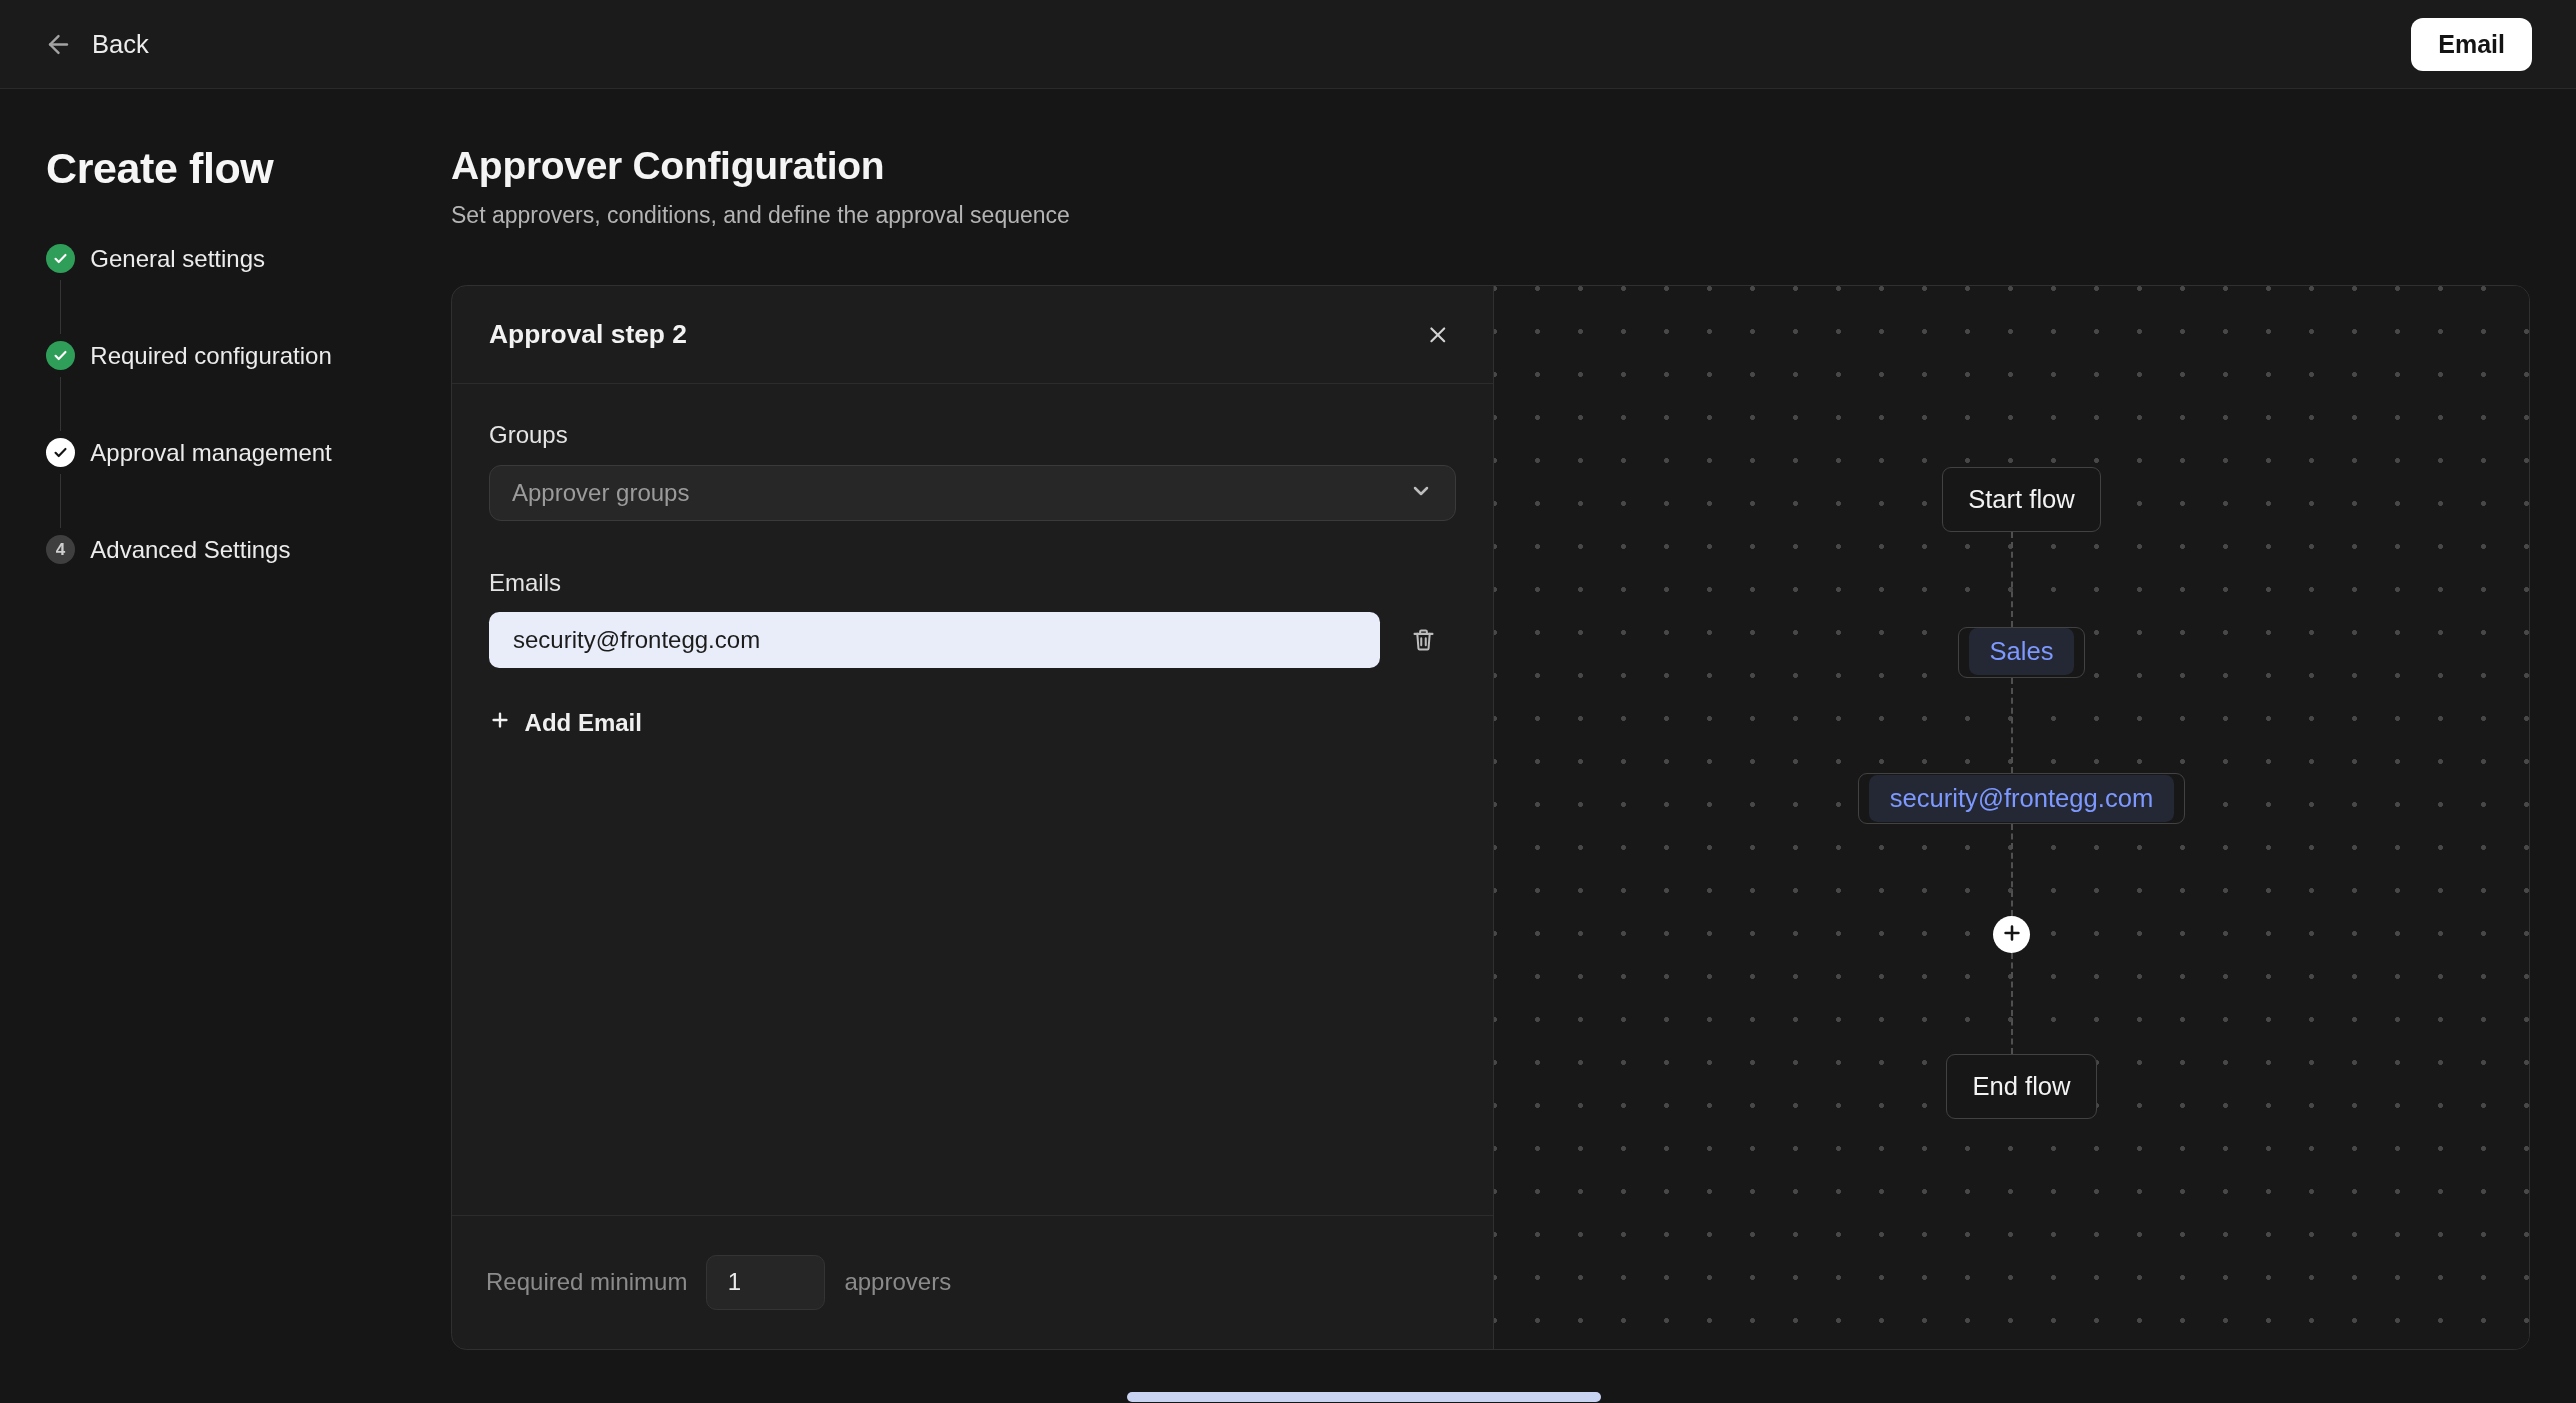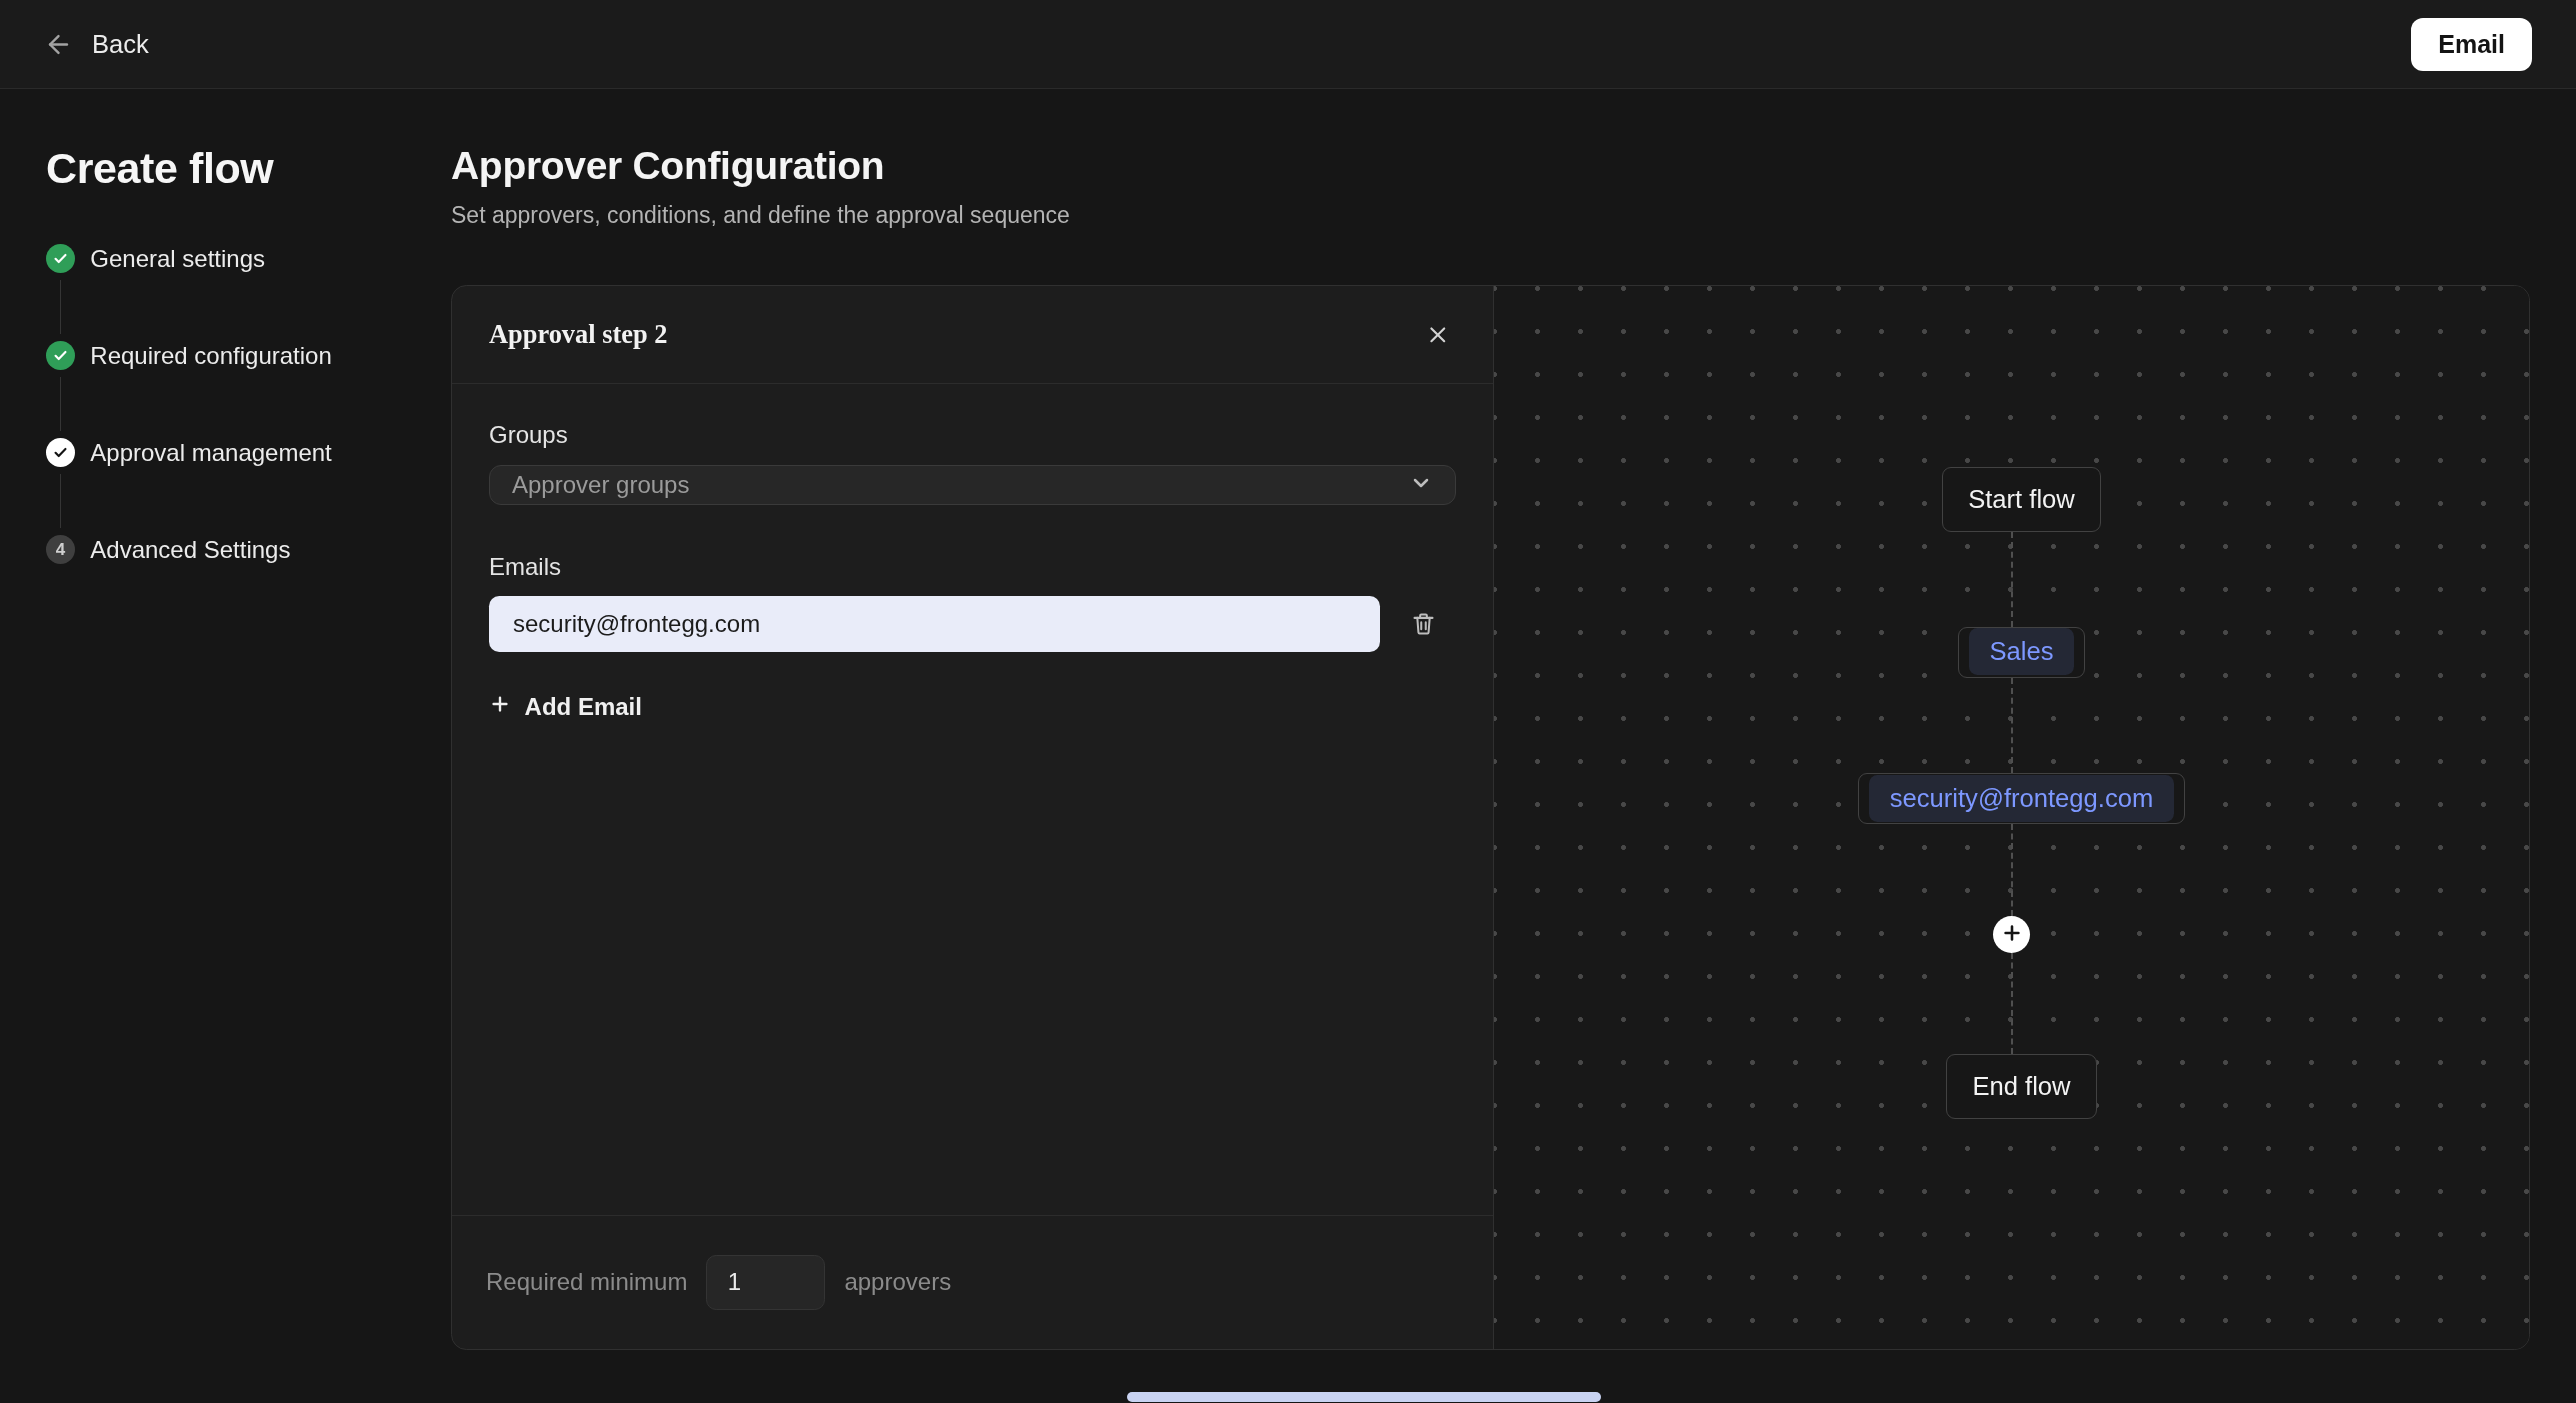--- a/index.html
+++ b/index.html
@@ -55,28 +55,28 @@
   .panel {
     margin-top:56px; height:1065px; display:flex;
     border:1.7px solid #303030; border-radius:15.3px; overflow:hidden;
     background:#1d1d1d;
   }
 
   
   .form-card { width:1042px; flex:none; display:flex; flex-direction:column; border-right:1.7px solid #303030; }
   .card-header {
     display:flex; align-items:center; justify-content:space-between;
-    padding:31px 37px; border-bottom:1.7px solid #2c2c2c;font-family:Liberation Serif, serif;
+    padding:31px 37px; border-bottom:1.7px solid #2c2c2c;
   }
   .card-title { font-size:26.4px; font-weight:600; color:#f2f2f2; }
   .close-btn { cursor:pointer; display:flex; padding:5.1px; }
   .card-body { flex:1; padding:37px 37px 0 37px; }
   .field-label { font-size:24px; color:#e4e4e4; font-weight:500; margin-bottom:15.3px; }
   .select {
-    height:40px; width:100%; background:#272727; border:1.7px solid #3a3a3a; border-radius:12px;
+    height:56px; width:100%; background:#272727; border:1.7px solid #3a3a3a; border-radius:12px;
     display:flex; align-items:center; justify-content:space-between;
     padding:0 22px; cursor:pointer;
   }
   .select-value { font-size:24px; color:#9b9b9b; }
   .emails-label { margin-top:48px; }
   .email-row { display:flex; align-items:center; gap:27px; }
   .email-input {
     width:891px; height:56px; background:#e9ecf9; border:none; border-radius:10.2px;
     padding:0 24px; font-family:inherit; font-size:24px; color:#1c1c1c;
   }

